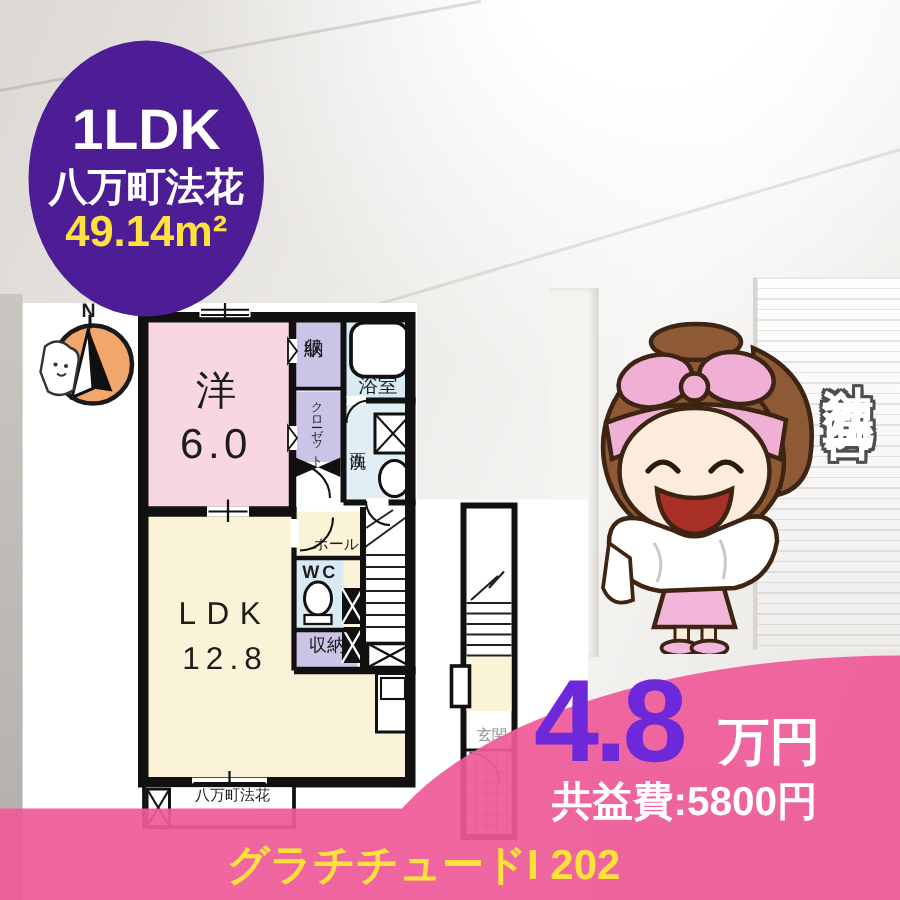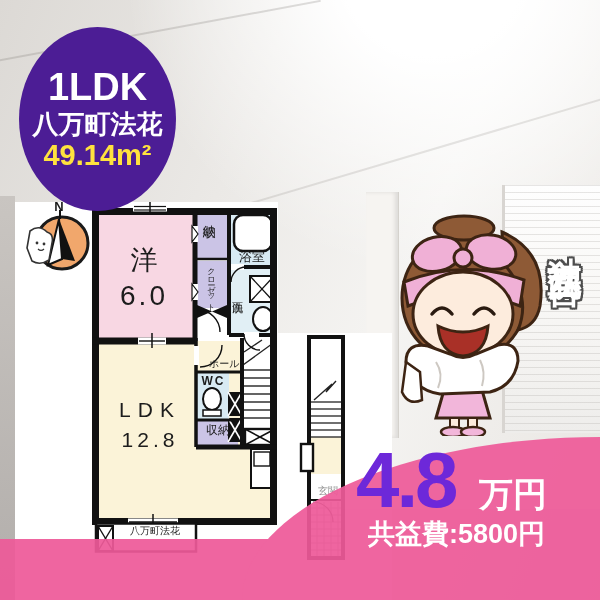--- a/index.html
+++ b/index.html
@@ -282,20 +282,21 @@
 
   <div class="abs pink-layer">
     <div class="abs pink-band"></div>
     <div class="abs pink-blob"></div>
   </div>
 
   <div class="abs rent">4.8</div>
   <div class="abs rent-unit">万円</div>
   <div class="abs fee">共益費:5800円</div>
 
+  <div class="abs footer-title">グラチチュードI 202</div>
 
   <div class="abs badge">
     <div class="badge-type">1LDK</div>
     <div class="badge-loc">八万町法花</div>
     <div class="badge-area">49.14m²</div>
   </div>
 
 </div>
 
 </body></html>

